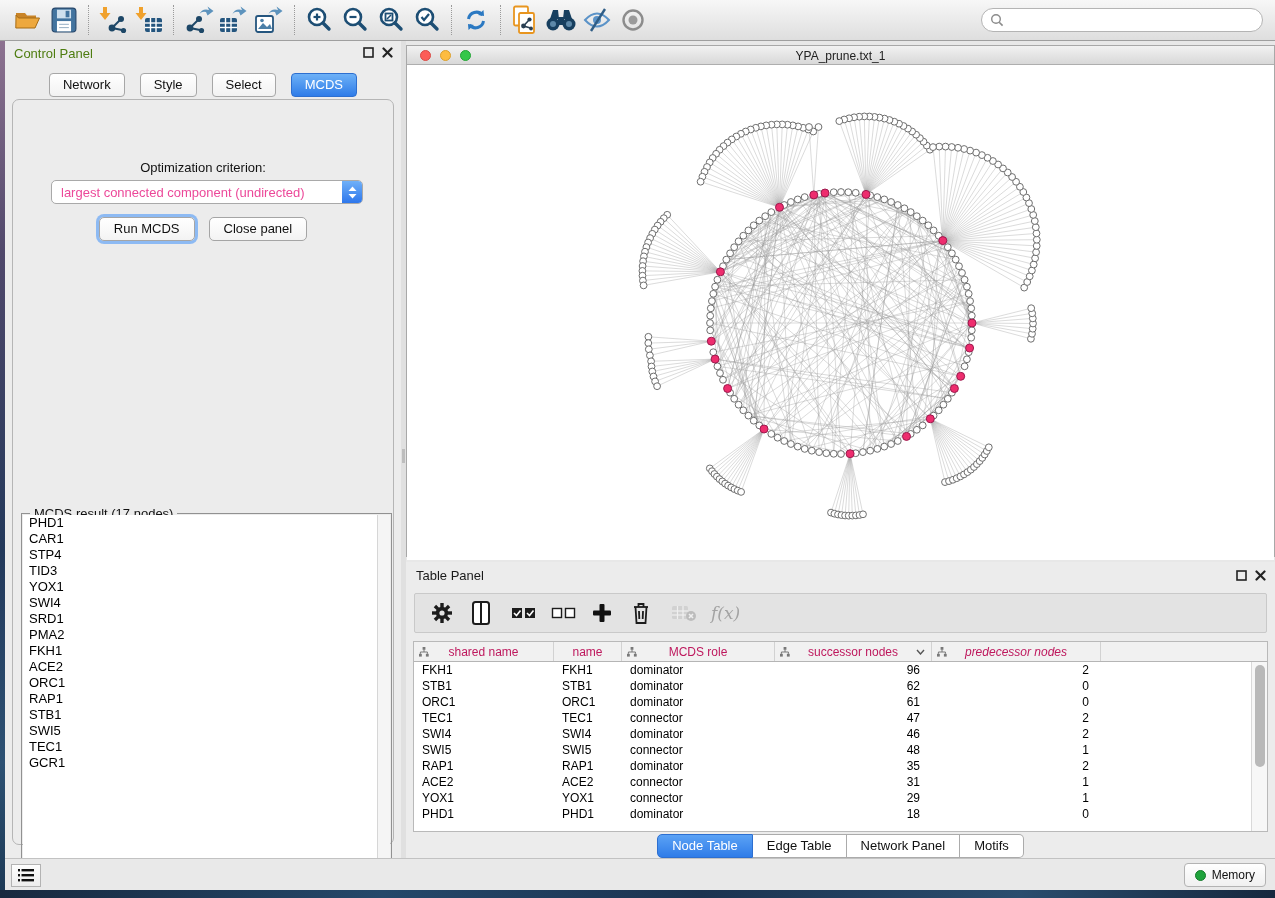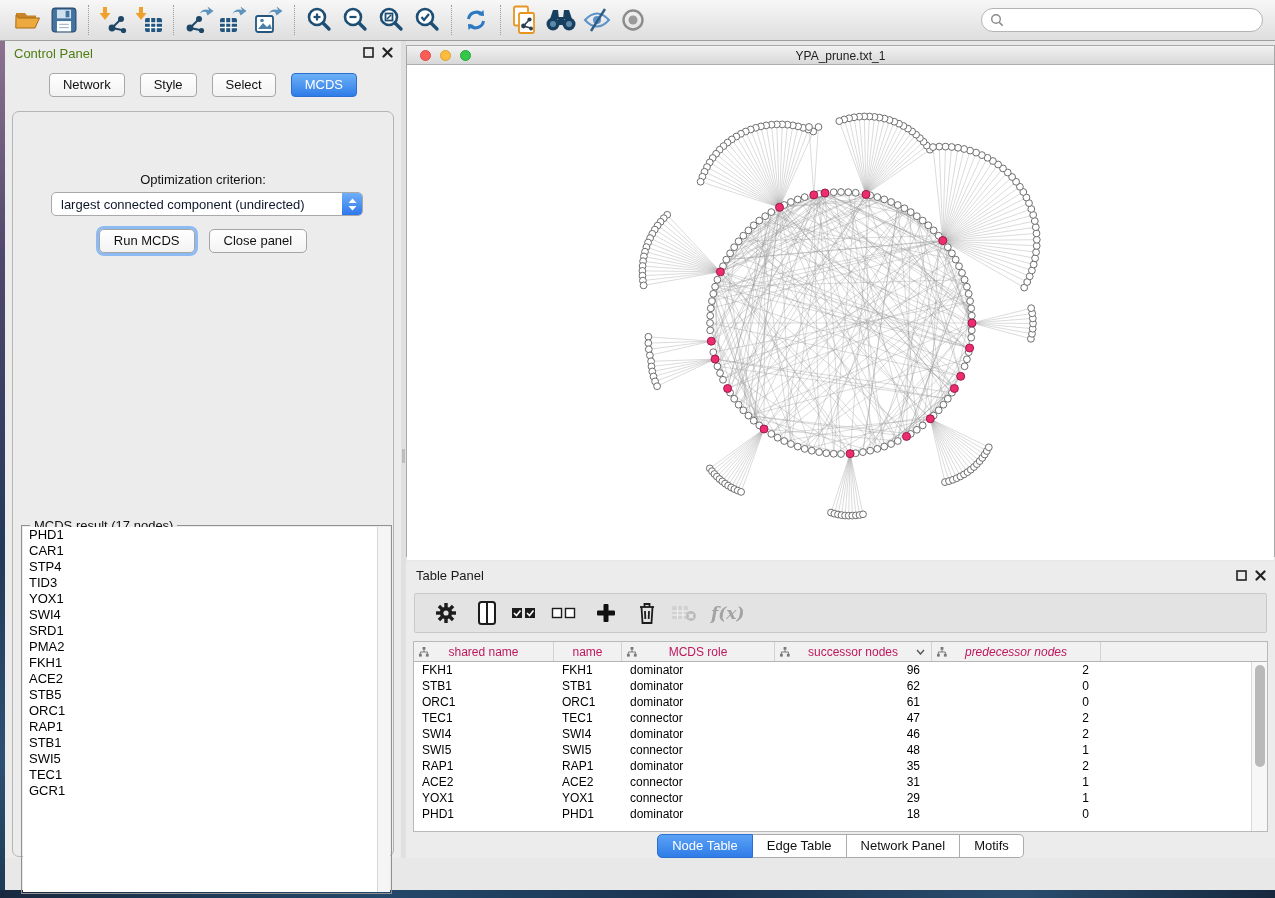--- a/index.html
+++ b/index.html
@@ -26,26 +26,26 @@
 
   
   .control-panel { position:absolute; left:0; top:0; width:396px; height:817px; background:#ececec; }
   .panel-title-row { position:absolute; left:0; top:0; width:100%; height:24px; }
   .panel-title { position:absolute; left:9px; top:5px; font-size:13px; color:#4d7c0f; }
   .win-glyphs { position:absolute; right:8px; top:6px; display:flex; gap:8px; align-items:center; }
   .cp-tabs { position:absolute; left:0; top:32px; width:100%; display:flex; justify-content:center; gap:15px; z-index:2; }
   .cp-tab { font-size:13px; padding:3px 13px 4px; background:linear-gradient(#ffffff,#f2f2f2);
     border:1px solid #a7a7a7; border-radius:4px; color:#111; cursor:default; }
   .cp-tab.active { background:linear-gradient(#6db1f7,#2f7ce8); border-color:#2d6fd0; color:#fff; }
-  .cp-body { position:absolute; left:7px; top:70px; width:382px; height:746px;
+  .cp-body { position:absolute; left:7px; top:58px; width:382px; height:746px;
     border:1px solid #b5b5b5; border-radius:7px; background:#ececec; }
   .opt-label { position:absolute; left:0; top:60px; width:100%; text-align:center; font-size:13px; color:#111; }
   .dropdown { position:absolute; left:38px; top:80px; width:312px; height:24px; background:#fff;
     border:1px solid #a9a9a9; border-radius:5px; display:flex; align-items:center; }
-  .dropdown .dd-text { flex:1; font-size:13px; padding-left:9px; color:#0f172a; white-space:nowrap; }
+  .dropdown .dd-text { flex:1; font-size:13px; padding-left:9px; color:#ec4899; white-space:nowrap; }
   .dd-cap { width:20px; height:22px; border-radius:0 4px 4px 0; background:linear-gradient(#6fb0f8,#2e77ec);
     display:flex; flex-direction:column; align-items:center; justify-content:center; gap:1px; }
   .btn-row { position:absolute; left:0; top:117px; width:100%; display:flex; justify-content:center; gap:14px; }
   .mac-btn { font-size:13px; color:#111; background:linear-gradient(#ffffff,#f3f3f3);
     border:1px solid #a5a5a5; border-radius:5px; padding:3px 14px 4px; cursor:default; }
   .mac-btn.focused { box-shadow:0 0 0 3px rgba(110,170,245,.75); }
   .result-group { position:absolute; left:8px; top:413px; width:371px; height:369px; border:1px solid #919191; }
   .result-legend { position:absolute; left:8px; top:-8px; background:#ececec; padding:0 4px; font-size:13px; color:#111; }
   .result-list { position:absolute; left:1px; top:1px; right:1px; bottom:1px; background:#fff; overflow:hidden; }
   .result-scroll { position:absolute; right:0; top:0; width:13px; height:100%; background:#f5f5f5; border-left:1px solid #d6d6d6; }
@@ -63,21 +63,21 @@
   .traffic { position:absolute; left:13px; top:4px; display:flex; gap:9px; }
   .light { width:11px; height:11px; border-radius:50%; }
   .net-title-text { position:absolute; width:100%; text-align:center; top:3px; font-size:12px; color:#222; }
   .net-canvas { position:absolute; left:0; top:19px; width:867px; height:495px; background:#fff; }
 
   
   .table-panel { position:absolute; left:401px; top:521px; width:869px; height:296px; background:#ececec; }
   .tp-title { position:absolute; left:10px; top:6px; font-size:13px; color:#1a1a1a; }
   .tp-toolbar { position:absolute; left:8px; top:31px; width:853px; height:40px; background:#e3e3e3;
     border:1px solid #c9c9c9; border-radius:2px; display:flex; align-items:center; gap:14px; padding-left:16px; }
-  .tp-tool { width:26px; height:26px; display:flex; align-items:center; justify-content:flex-end; cursor:default;font-weight:bold; }
+  .tp-tool { width:26px; height:26px; display:flex; align-items:center; justify-content:flex-start; cursor:default; }
   .fx-label { font-family:"DejaVu Serif", serif; font-style:italic; font-size:17px; color:#a3a3a3; }
   .data-table { position:absolute; left:7px; top:79px; width:855px; height:191px; background:#fff; border:1px solid #b9b9b9; }
   .dt-header { display:flex; height:20px; background:#f1f1f1; border-bottom:1px solid #b5b5b5; }
   .dt-hcell { position:relative; border-right:1px solid #d2d2d2; display:flex; align-items:center; justify-content:center;
     font-size:12px; color:#be185d; }
   .dt-hcell .hicon { position:absolute; left:5px; top:5px; }
   .dt-hcell .sort { position:absolute; right:6px; top:7px; }
   .dt-rows { position:absolute; left:0; top:20px; right:16px; bottom:0; }
   .dt-row { display:flex; height:16px; }
   .dt-cell { font-size:12px; color:#000; padding-left:8px; line-height:16px; white-space:nowrap; }
@@ -317,21 +317,20 @@
         <div class="result-item">PHD1</div>
             <div class="result-item">CAR1</div>
             <div class="result-item">STP4</div>
             <div class="result-item">TID3</div>
             <div class="result-item">YOX1</div>
             <div class="result-item">SWI4</div>
             <div class="result-item">SRD1</div>
             <div class="result-item">PMA2</div>
             <div class="result-item">FKH1</div>
             <div class="result-item">ACE2</div>
-            <div class="result-item">STB5</div>
             <div class="result-item">ORC1</div>
             <div class="result-item">RAP1</div>
             <div class="result-item">STB1</div>
             <div class="result-item">SWI5</div>
             <div class="result-item">TEC1</div>
             <div class="result-item">GCR1</div>
           </div>
       </div>
     </div>
   </div>
@@ -1263,13 +1262,31 @@
     </div>
 
     <div class="tp-tabs" id="tp-tabs">
         <div class="tp-tab active">Node Table</div>
         <div class="tp-tab">Edge Table</div>
         <div class="tp-tab">Network Panel</div>
         <div class="tp-tab">Motifs</div>
       </div>
   </div>
 
+  <div class="status-bar">
+    <span class="list-btn">
+      <svg width="16" height="13" viewBox="0 0 16 13">
+          <g fill="#111">
+            <rect x="0" y="0" width="2" height="2.4"></rect>
+            <rect x="3.5" y="0" width="12.5" height="2.4"></rect>
+            <rect x="0" y="5" width="2" height="2.4"></rect>
+            <rect x="3.5" y="5" width="12.5" height="2.4"></rect>
+            <rect x="0" y="10" width="2" height="2.4"></rect>
+            <rect x="3.5" y="10" width="12.5" height="2.4"></rect>
+          </g>
+        </svg>
+    </span>
+    <span class="memory-btn">
+      <span class="mem-dot"></span>
+      <span>Memory</span>
+    </span>
+  </div>
 </div>
 
 </body></html>

